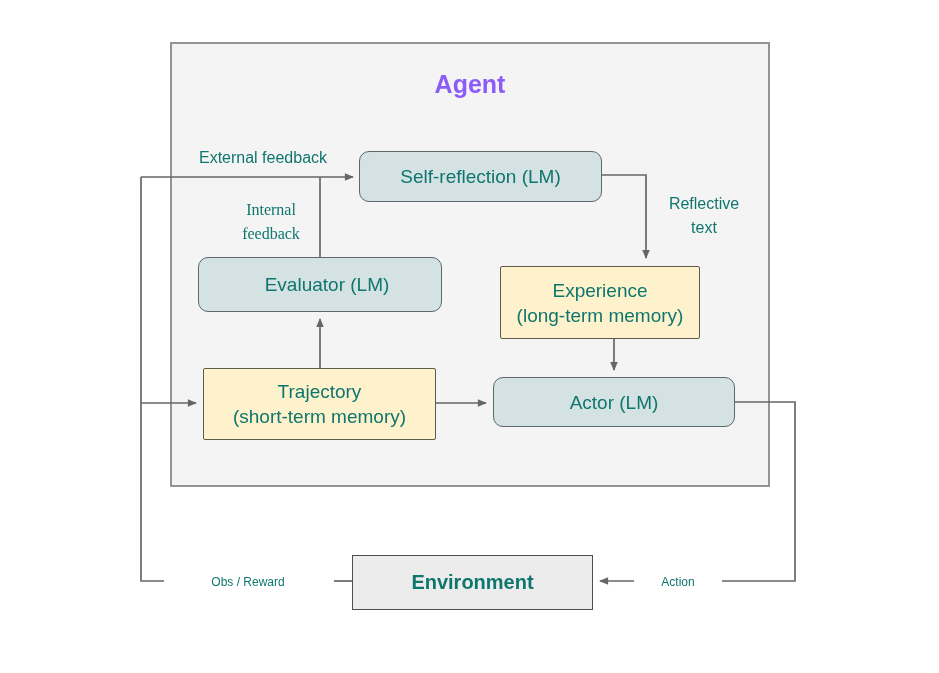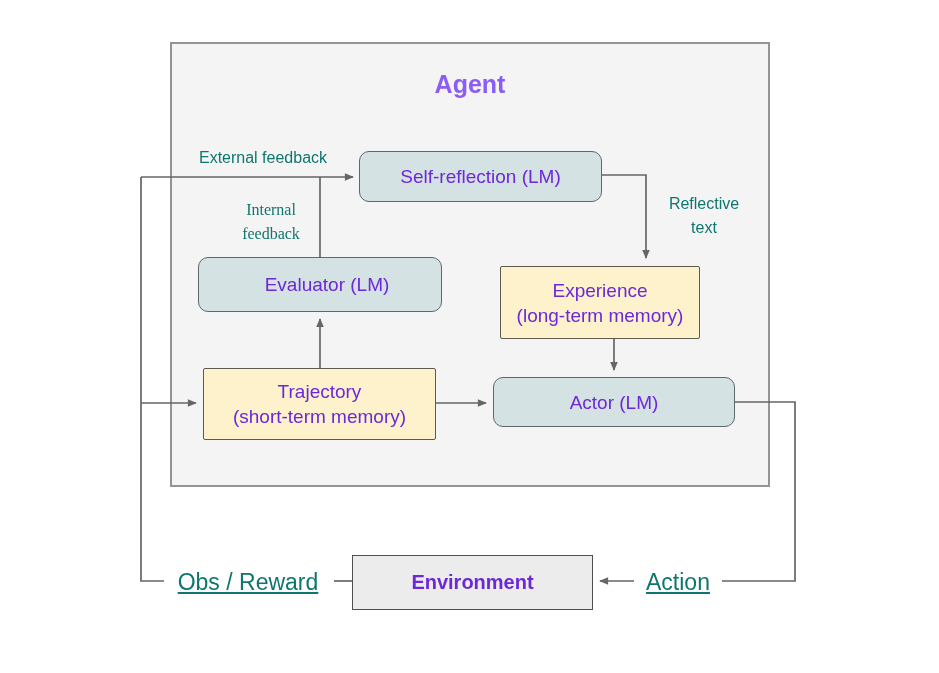--- a/index.html
+++ b/index.html
@@ -43,21 +43,21 @@
   .node {
     position: absolute;
     box-sizing: border-box;
     display: flex;
     flex-direction: column;
     align-items: center;
     justify-content: center;
     text-align: center;
     font-size: 19px;
     line-height: 25px;
-    color: #6d28d9;
+    color: #0f766e;
   }
   .node.blue {
     background: var(--box-blue, #d5e2e3);
     border: 1.5px solid #5c686c;
     border-radius: 10px;
   }
   .node.yellow {
     background: var(--box-yellow, #fdf2cc);
     border: 1.5px solid #5d5b50;
     border-radius: 2px;
@@ -70,21 +70,21 @@
     font-size: 20px;
   }
   .lbl {
     position: absolute;
     font-size: 16px;
     line-height: 24px;
     text-align: center;
     white-space: pre-line;
     color: #0f766e;
   }
-  .lbl.big { font-size: 23px; line-height: 24px; white-space: nowrap; text-decoration: underline; }
+  .lbl.big { font-size: 12px; line-height: 24px; white-space: nowrap; }
 </style>
 </head>
 <body>
 
 <div class="canvas">
 
   <div class="agent-box"></div>
   <div class="agent-title">Agent</div>
 
   <svg class="wires" viewBox="0 0 939 673">

